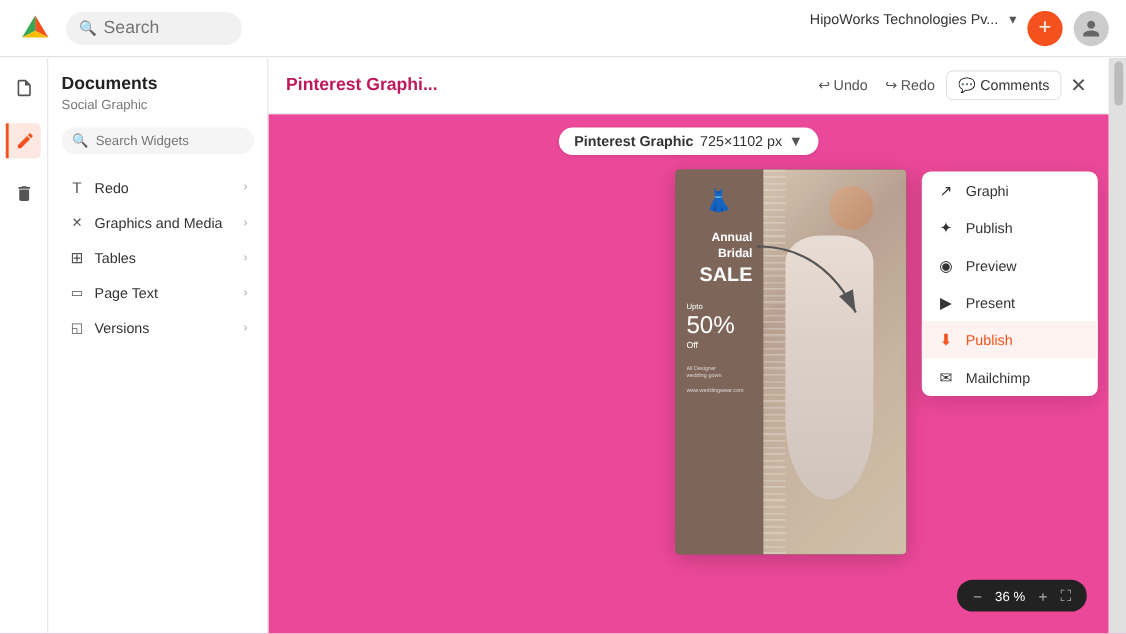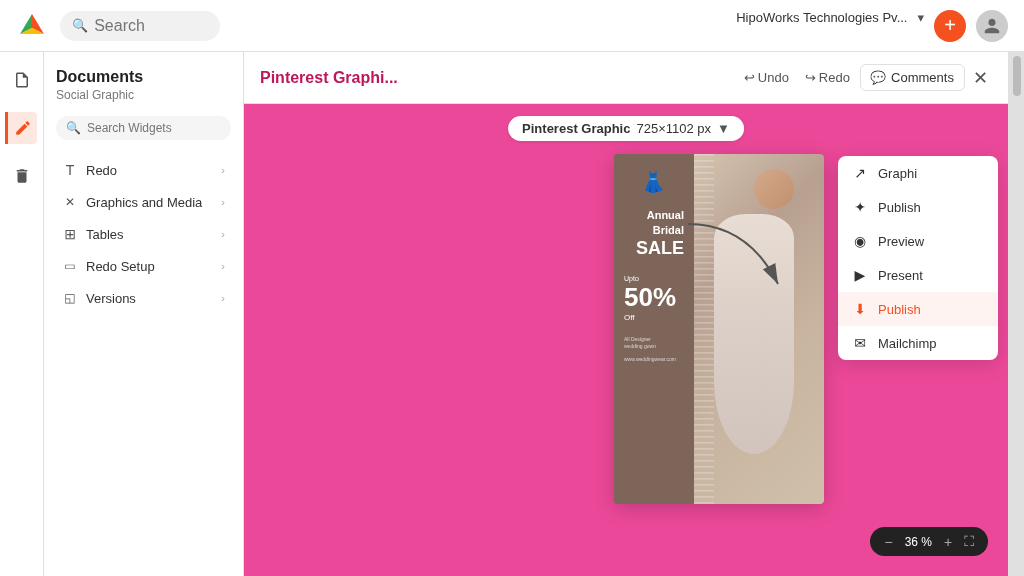--- a/index.html
+++ b/index.html
@@ -93,21 +93,21 @@
       width: 210px; height: 350px; background: #7d6559; border-radius: 4px; overflow: hidden;
       box-shadow: 0 4px 20px rgba(0,0,0,0.2);
     }
     .design-card-inner { width: 100%; height: 100%; position: relative; }
     .design-left { position: absolute; left: 0; top: 0; width: 80px; height: 100%; background: #7d6559; padding: 16px 10px; display: flex; flex-direction: column; gap: 10px; }
     .dress-icon { color: #fff; font-size: 20px; text-align: center; margin-bottom: 4px; }
     .sale-text { color: #fff; font-size: 7px; text-align: right; line-height: 1.4; }
     .sale-title { color: #fff; font-weight: 700; font-size: 11px; }
     .sale-main { color: #fff; font-weight: 900; font-size: 18px; line-height: 1; }
     .sale-sub { color: #fff; font-size: 7px; }
-    .pct { color: #fff; font-weight: 700; font-size: 26px; }
+    .pct { color: #fff; font-weight: 400; font-size: 22px; }
     .off { color: #fff; font-size: 8px; }
     .fine-print { color: rgba(255,255,255,0.7); font-size: 5px; margin-top: 4px; line-height: 1.4; }
     .design-right { position: absolute; right: 0; top: 0; width: 130px; height: 100%; }
     .design-right-img {
       width: 100%; height: 100%; background: linear-gradient(135deg, #d4c4b0 0%, #b8a090 30%, #c8b4a0 60%, #d0c0aa 100%);
       position: relative;
     }
     
     .lace-overlay {
       position: absolute; left: 0; top: 0; width: 20px; height: 100%;
@@ -221,21 +221,21 @@
     <div class="sidebar-item">
       <div class="sidebar-item-left">
         <span class="sidebar-icon">⊞</span>
         <span>Tables</span>
       </div>
       <span class="chevron">›</span>
     </div>
     <div class="sidebar-item">
       <div class="sidebar-item-left">
         <span class="sidebar-icon" style="font-size:12px;">▭</span>
-        <span>Redo Setup</span>
+        <span>Page Text</span>
       </div>
       <span class="chevron">›</span>
     </div>
     <div class="sidebar-item">
       <div class="sidebar-item-left">
         <span class="sidebar-icon" style="font-size:12px;">◱</span>
         <span>Versions</span>
       </div>
       <span class="chevron">›</span>
     </div>

